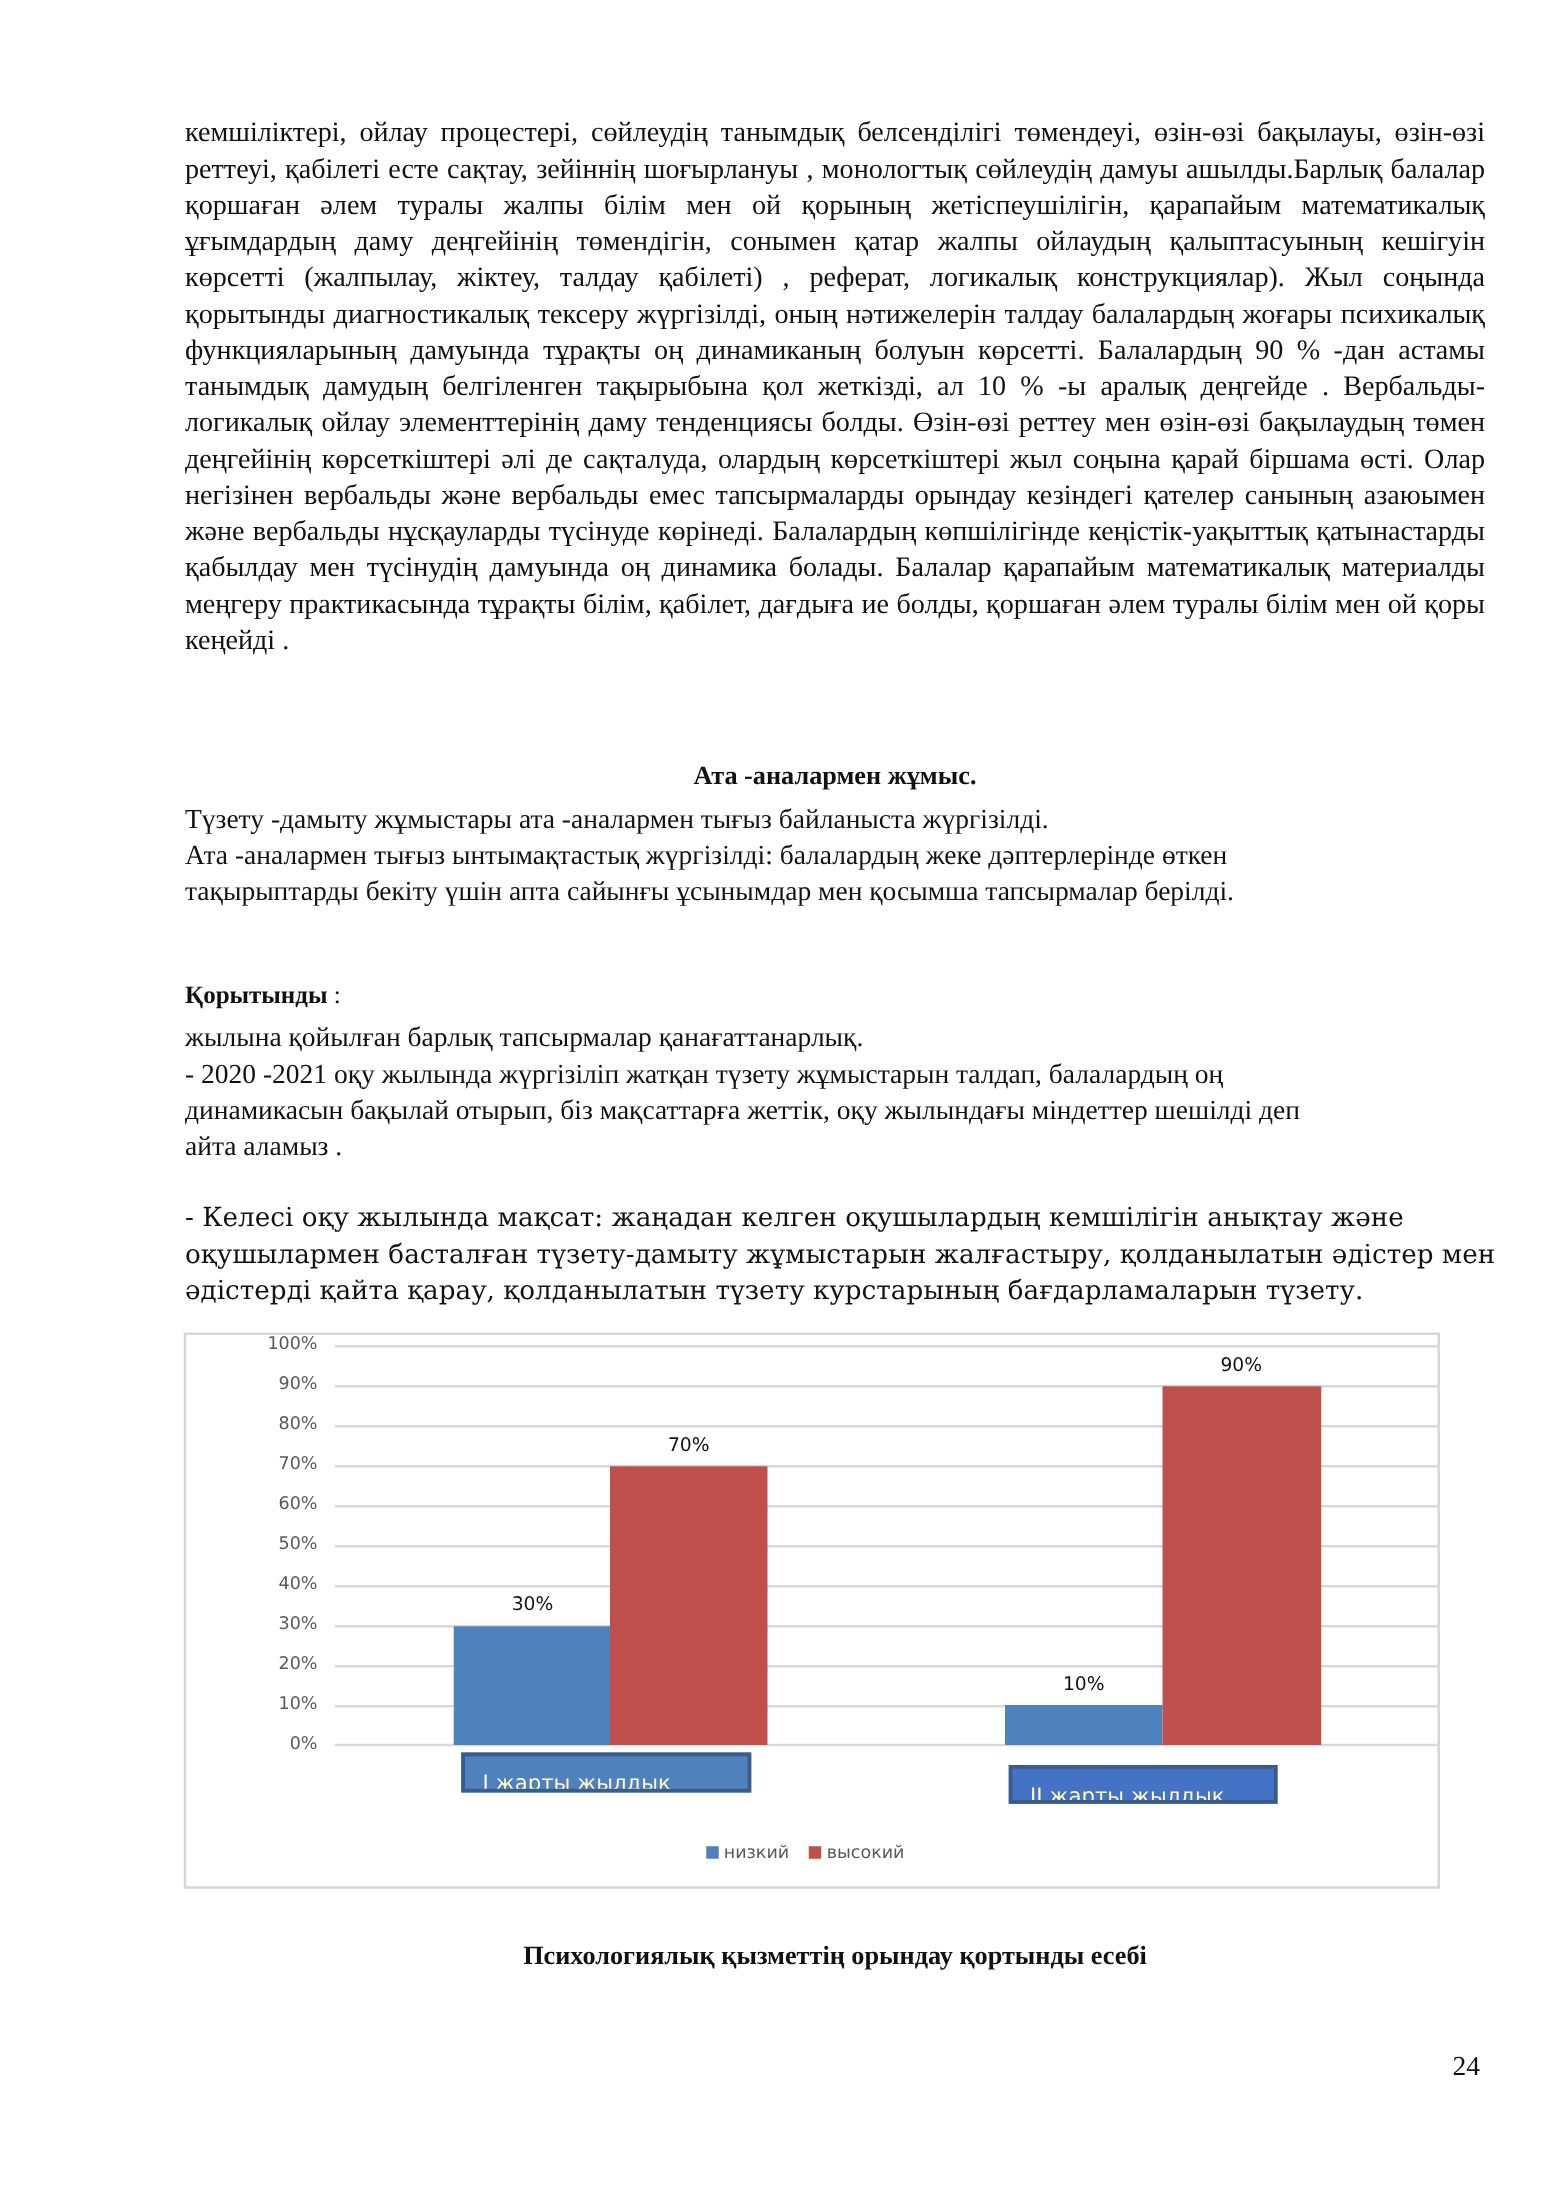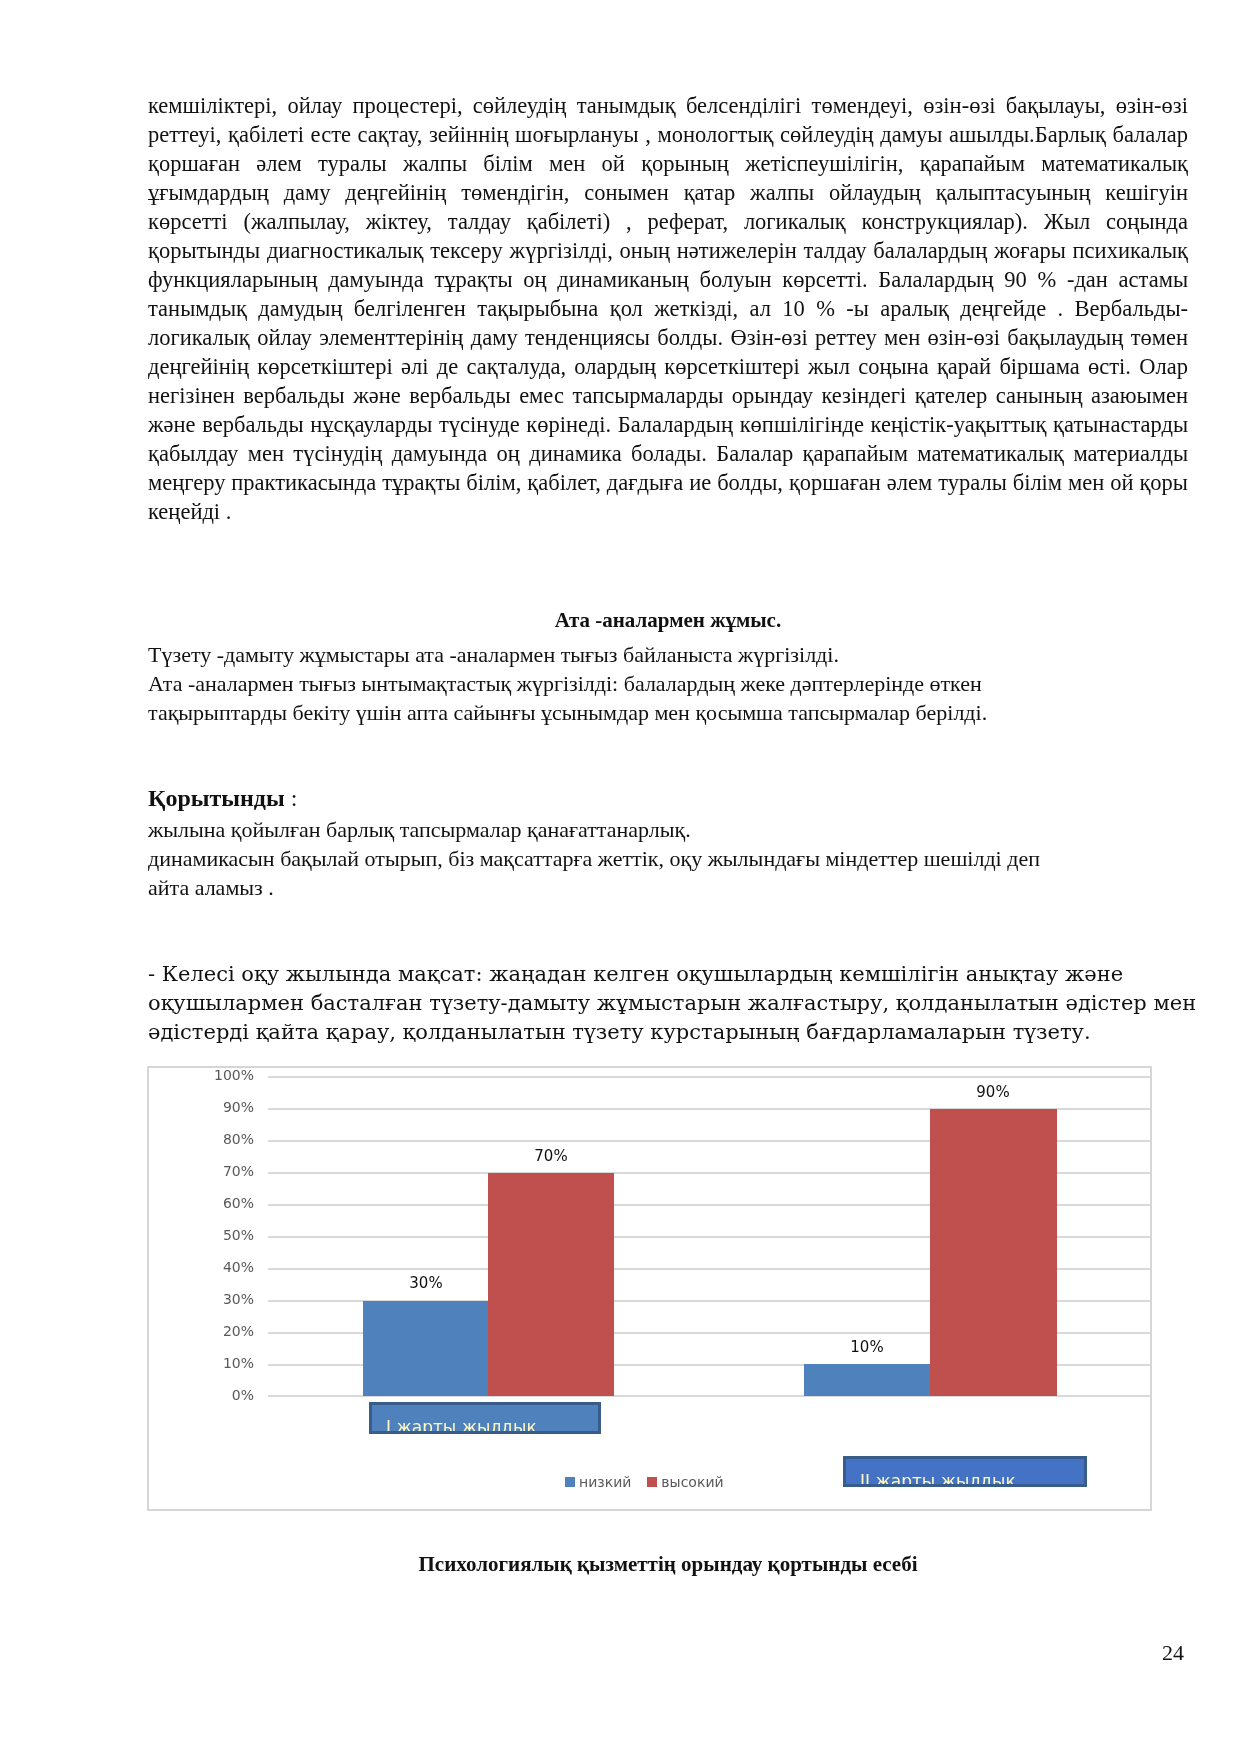--- a/index.html
+++ b/index.html
@@ -4,21 +4,21 @@
 <style>
   html, body { margin:0; padding:0; background:#fff; }
   body { width:1240px; height:1754px; position:relative; overflow:hidden;
          font-family:"Liberation Serif", serif; color:#111; }
   .p1 { position:absolute; left:148px; top:91px; width:1040px;
         font-size:22.5px; line-height:29px; text-align:justify; margin:0; }
   .heading { position:absolute; left:148px; top:608px; width:1040px; text-align:center;
              font-weight:bold; font-size:21px; margin:0; }
   .lines { position:absolute; left:148px; width:1060px; font-size:22px; line-height:29px; margin:0; }
   .lines div { white-space:nowrap; }
-  .conc-title { position:absolute; left:148px; top:785px; font-size:24px; font-weight:bold; }
+  .conc-title { position:absolute; left:148px; top:785px; font-size:20px; font-weight:bold; }
   .conc-title span.colon { font-weight:normal; }
   .chart-frame { position:absolute; left:147px; top:1066px; width:1005px; height:445px;
                  border:2px solid #d6d6d6; box-sizing:border-box; background:#fff; }
   .ytick { position:absolute; right:calc(1240px - 254px); font-family:"DejaVu Sans", sans-serif;
            font-size:14px; color:#595959; }
   .grid { position:absolute; left:268px; width:884px; height:2px; background:#d9d9d9; }
   .bar { position:absolute; }
   .bar.low { background:#4f81bd; }
   .bar.high { background:#c0504d; }
   .dlabel { position:absolute; font-family:"DejaVu Sans", sans-serif; font-size:15px; color:#111;
@@ -47,20 +47,21 @@
   <div>Ата -аналармен тығыз ынтымақтастық жүргізілді: балалардың жеке дәптерлерінде өткен</div>
   <div>тақырыптарды бекіту үшін апта сайынғы ұсынымдар мен қосымша тапсырмалар берілді.</div>
 </div>
 
 <div class="conc-title">
   <span>Қорытынды</span><span class="colon"> :</span>
 </div>
 
 <div class="lines" style="top:815px;">
   <div>жылына қойылған барлық тапсырмалар қанағаттанарлық.</div>
+  <div>- 2020 -2021 оқу жылында жүргізіліп жатқан түзету жұмыстарын талдап, балалардың оң</div>
   <div>динамикасын бақылай отырып, біз мақсаттарға жеттік, оқу жылындағы міндеттер шешілді деп</div>
   <div>айта аламыз .</div>
 </div>
 
 <div class="lines" style="top:960px; font-family:'DejaVu Serif', serif; font-size:21px;">
   <div>- Келесі оқу жылында мақсат: жаңадан келген оқушылардың кемшілігін анықтау және</div>
   <div>оқушылармен басталған түзету-дамыту жұмыстарын жалғастыру, қолданылатын әдістер мен</div>
   <div>әдістерді қайта қарау, қолданылатын түзету курстарының бағдарламаларын түзету.</div>
 </div>
 
@@ -96,21 +97,21 @@
   <div class="bar high" style="left:488px; top:1173px; width:126px; height:223px;"></div>
   <div class="dlabel" style="left:386px; top:1274px;">30%</div>
   <div class="dlabel" style="left:511px; top:1147px;">70%</div>
 
   <div class="bar low" style="left:804px; top:1364px; width:126px; height:32px;"></div>
   <div class="bar high" style="left:930px; top:1109px; width:127px; height:287px;"></div>
   <div class="dlabel" style="left:827px; top:1338px;">10%</div>
   <div class="dlabel" style="left:953px; top:1083px;">90%</div>
 
   <div class="cat-box" style="left:369px; top:1402px; width:232px; height:32px;">I жарты жылдық</div>
-  <div class="cat-box second" style="left:807px; top:1456px; width:244px; height:31px;margin-left:36px;">II жарты жылдық</div>
+  <div class="cat-box second" style="left:807px; top:1412px; width:215px; height:31px;">II жарты жылдық</div>
 
   <div class="legend">
     <div class="item">
       <span class="sw" style="background:#4f81bd;"></span>
       <span>низкий</span>
     </div>
     <div class="item">
       <span class="sw" style="background:#c0504d;"></span>
       <span>высокий</span>
     </div>

